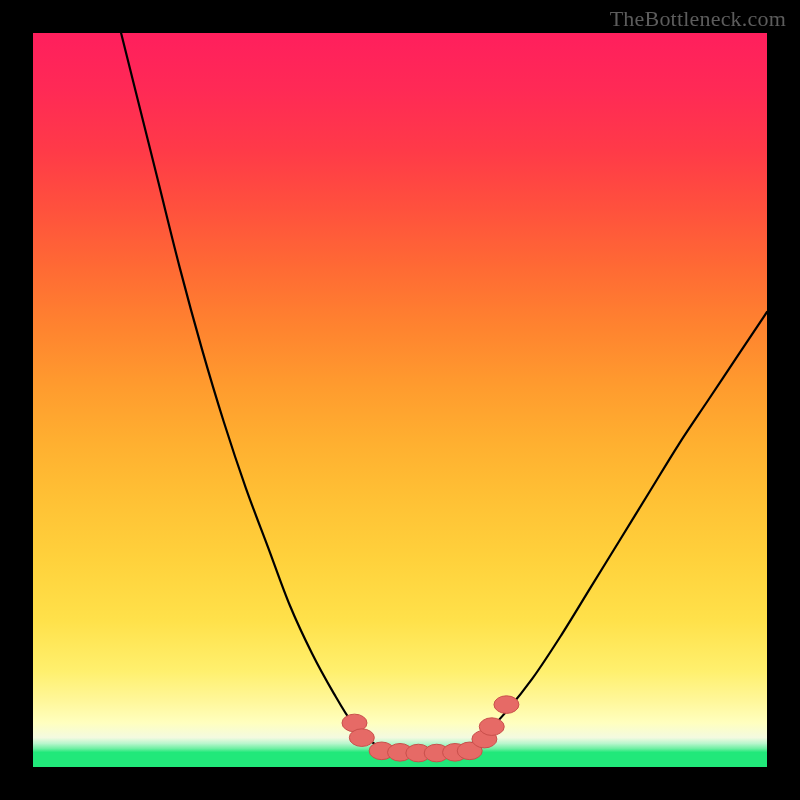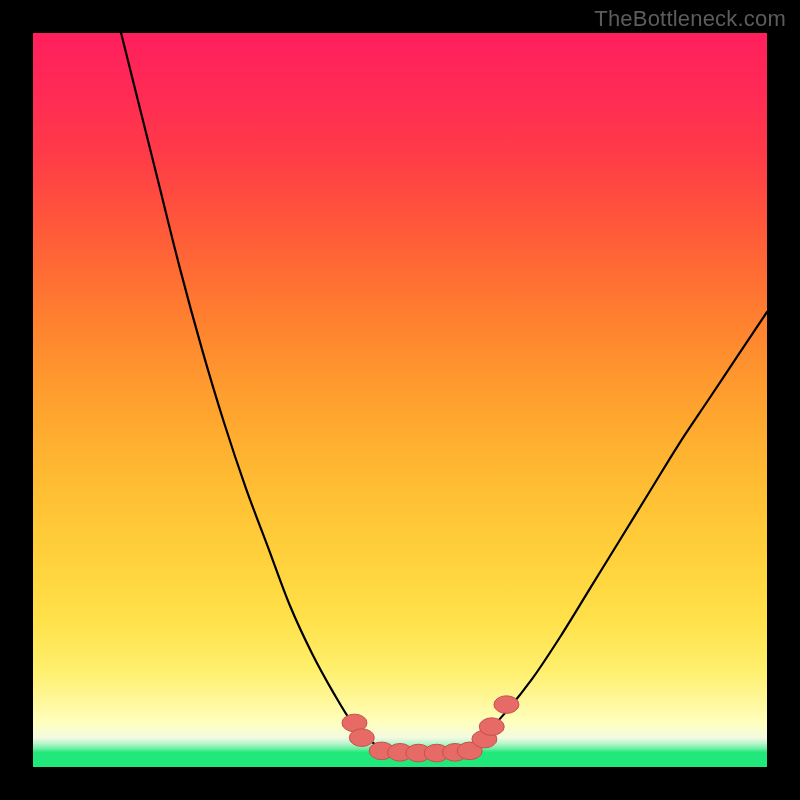--- a/index.html
+++ b/index.html
@@ -11,20 +11,21 @@
     overflow: hidden;
     font-family: Arial, Helvetica, sans-serif;
   }
   .frame {
     position: absolute;
     top: 0;
     left: 0;
     width: 800px;
     height: 800px;
     background: #000;
+    font-family: Liberation Serif, serif;
   }
   .plot-area {
     position: absolute;
     top: 33px;
     left: 33px;
     width: 734px;
     height: 734px;
     
     background: linear-gradient(to top,
       #21e87a 0%,

